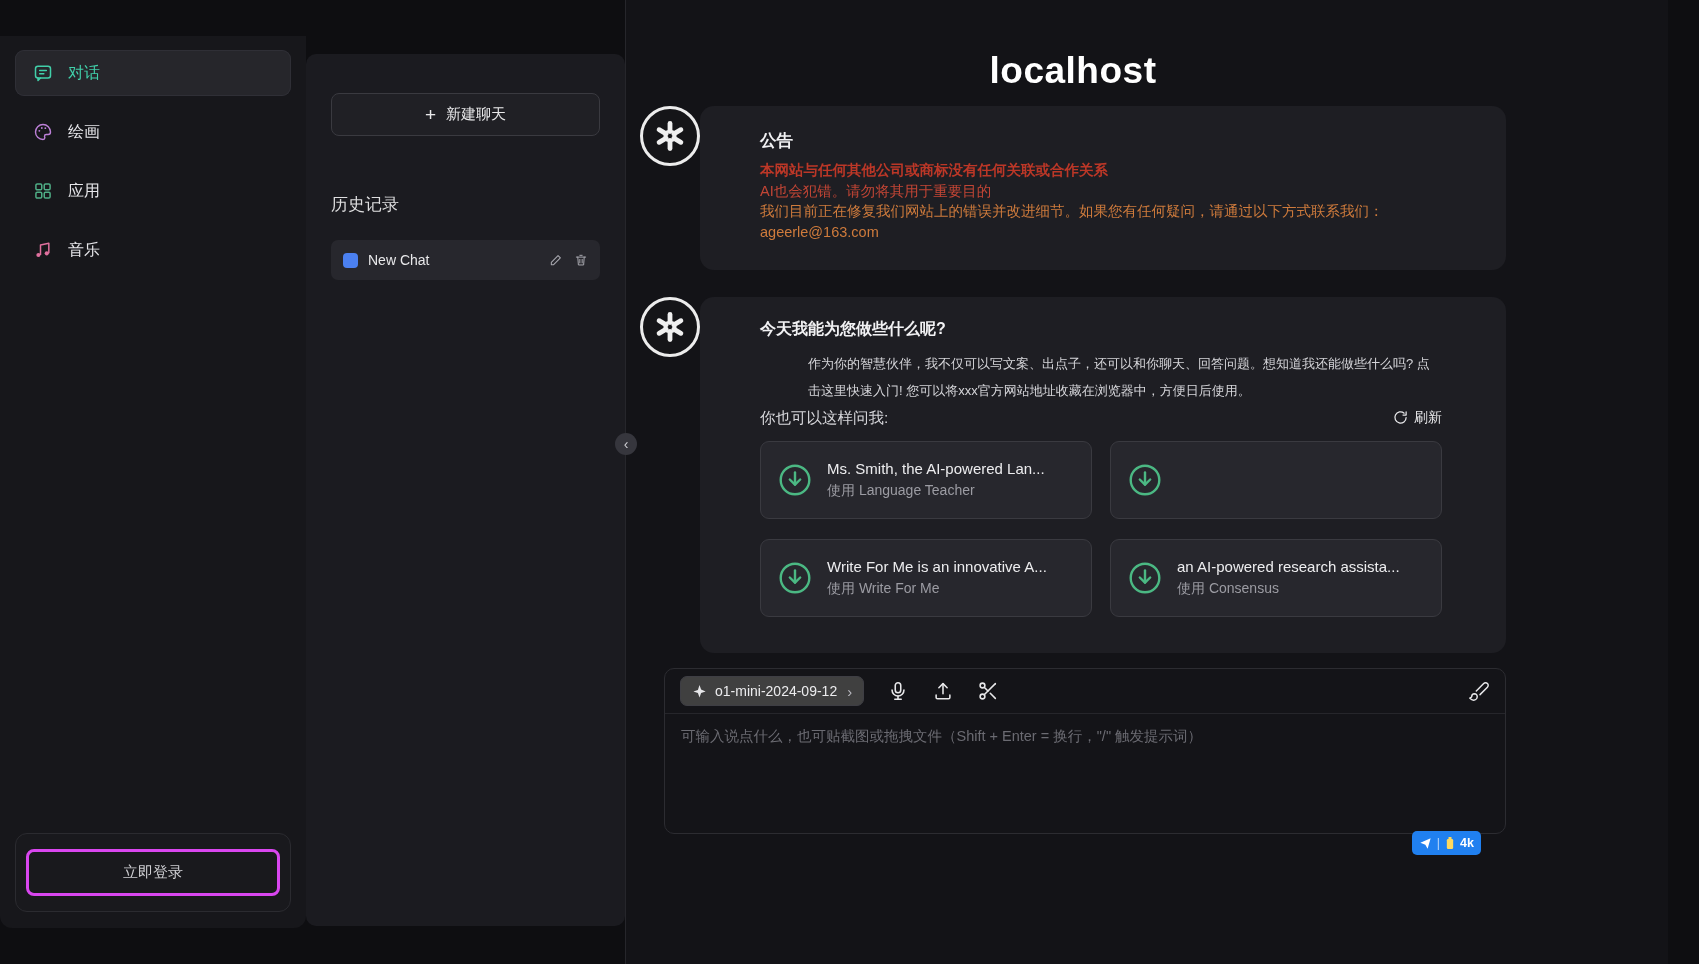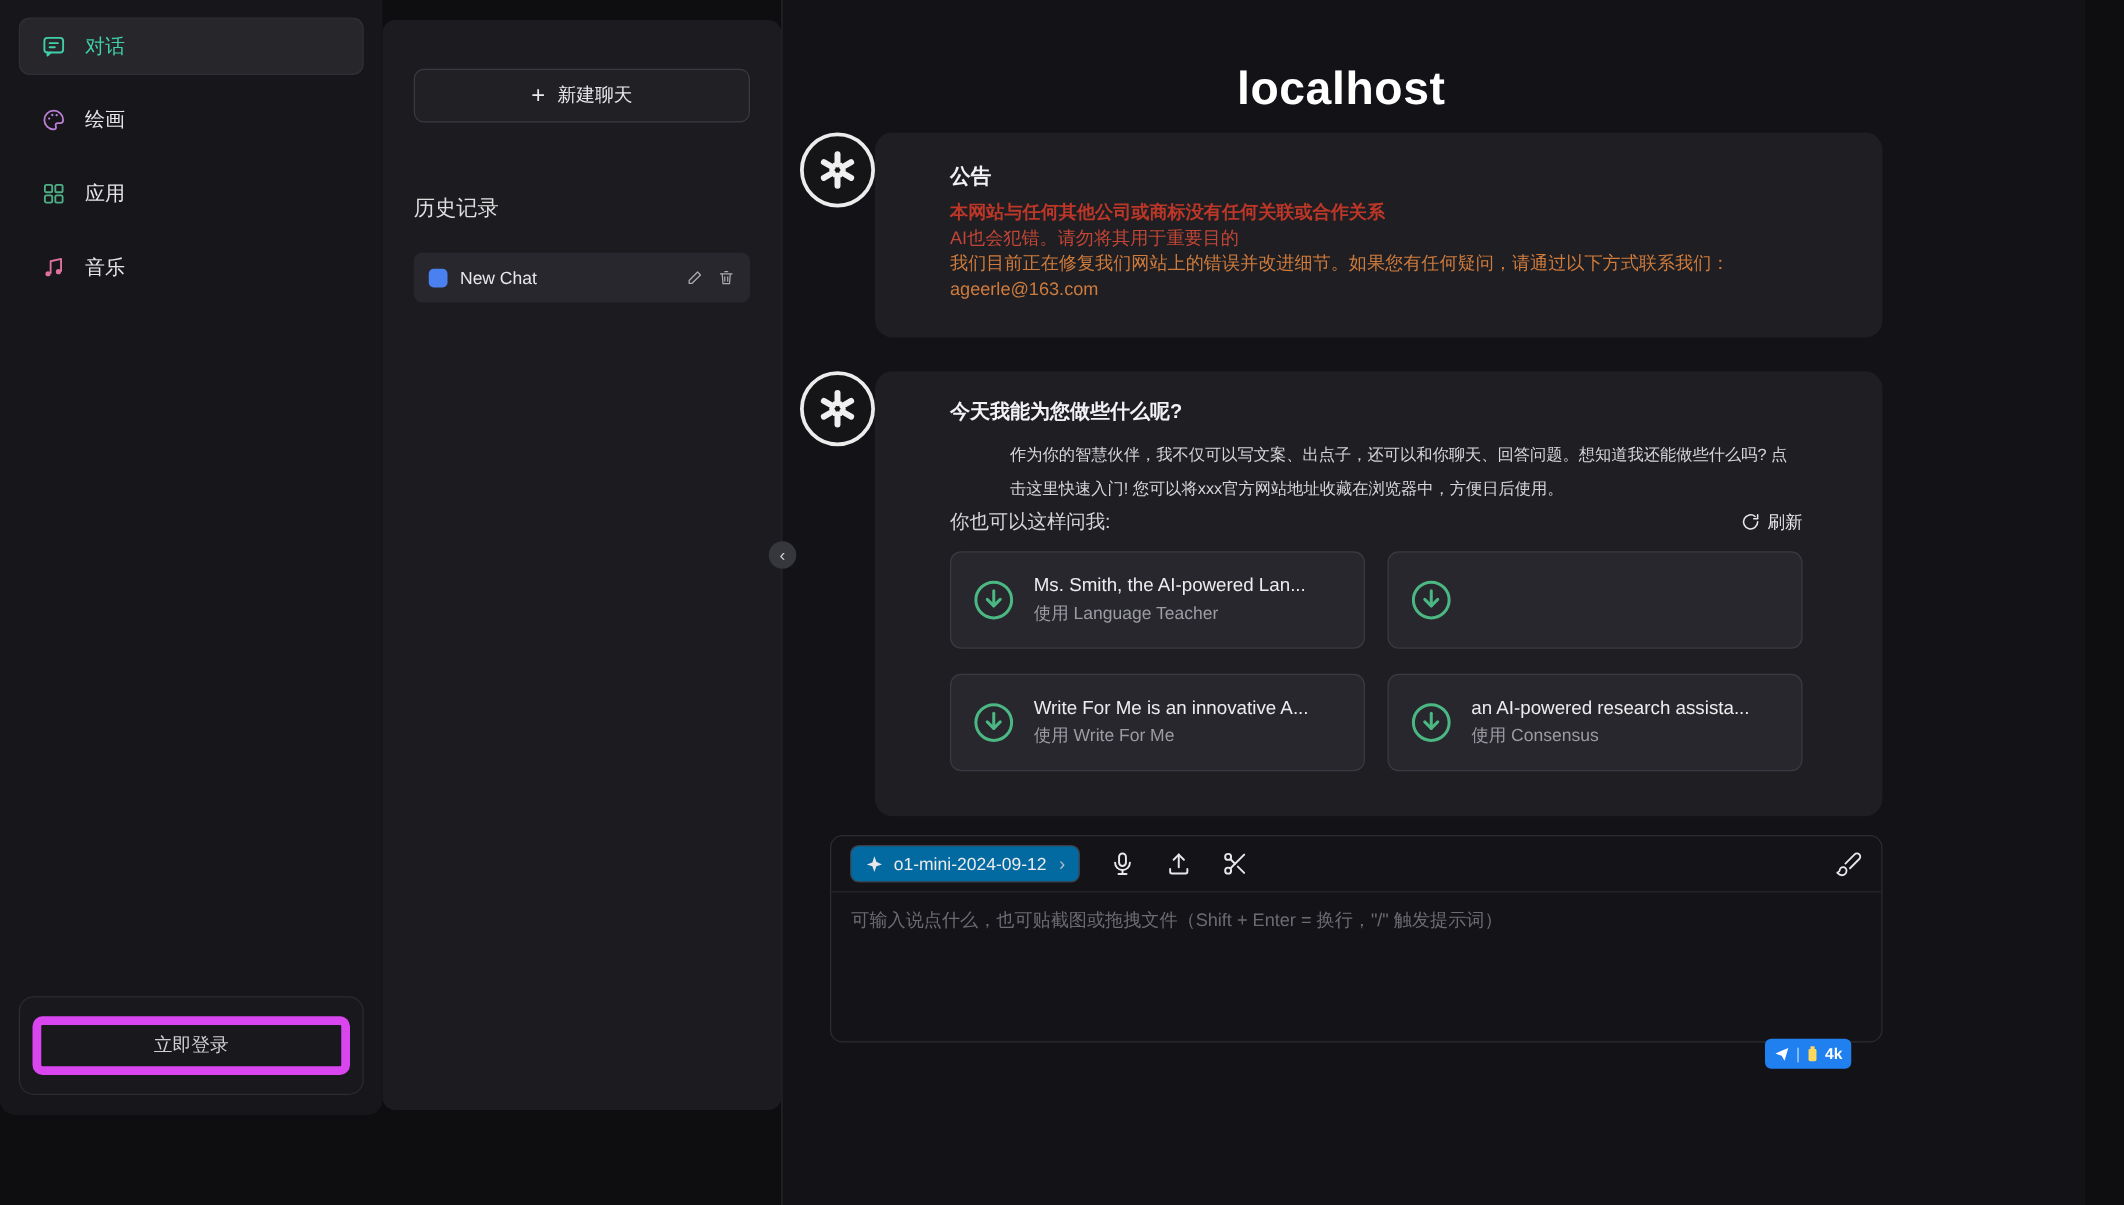--- a/index.html
+++ b/index.html
@@ -1,34 +1,34 @@
 <!DOCTYPE html>
 <html><head>
 <meta charset="utf-8">
 <style>
   * { margin:0; padding:0; box-sizing:border-box; }
   html,body { width:1699px; height:964px; background:#0e0e11; overflow:hidden;
               font-family:"Liberation Sans","DejaVu Sans",sans-serif; }
-  .app { display:flex; width:1668px; height:964px; align-items:flex-start; }
+  .app { display:flex; width:1668px; height:964px; align-items:center; }
 
   
   .sidebar { width:306px; min-width:306px; height:892px; background:#17171b;
              border-radius:0 0 12px 12px; padding:14px 15px 16px;
              display:flex; flex-direction:column; }
   .nav-item { display:flex; align-items:center; gap:15px; height:46px; padding:0 18px;
               border-radius:9px; color:#e6e6ea; font-size:16px; margin-bottom:13px; cursor:pointer; }
   .nav-item.active { background:#26262b; color:#41cfa9; box-shadow:inset 0 0 0 1px #2f2f36; }
   .nicon { display:flex; }
   .nicon.c-chat   { color:#41cfa9; }
   .nicon.c-apps   { color:#4fae86; }
   .nicon.c-paint  { color:#bd80d8; }
   .nicon.c-music  { color:#e0709e; }
   .login-card { margin-top:auto; border:1px solid #2b2b30; background:#19191d;
                 border-radius:12px; padding:15px 10px; }
-  .login-btn { width:100%; height:47px; background:transparent; border:7px solid #d946ef;
+  .login-btn { width:100%; height:47px; background:transparent; border:3px solid #d946ef;
                border-radius:8px; color:#cfcfd3; font-size:15px; cursor:pointer;
                font-family:inherit; }
 
   
   .chatlist { width:319px; min-width:319px; height:872px; margin-top:16px;
               background:#1b1b20; border-radius:10px; padding:39px 25px 0; position:relative; }
   .new-chat { width:100%; height:43px; background:#202025; border:1px solid #3a3a40;
               border-radius:8px; color:#e8e8ea; font-size:15px; display:flex; align-items:center;
               justify-content:center; gap:10px; cursor:pointer; font-family:inherit; }
   .plus { font-size:19px; line-height:1; color:#e8e8ea; }
@@ -78,21 +78,21 @@
   .card-title { color:#ededef; font-size:15px; white-space:nowrap; }
   .card-sub { color:#9c9ca3; font-size:14px; white-space:nowrap; }
 
   
   .composer { margin:15px 0 0 24px; width:842px; height:166px; background:#141418;
               border:1px solid #2c2c31; border-radius:10px; position:relative;
               display:flex; flex-direction:column; }
   .composer-top { height:45px; display:flex; align-items:center; gap:23px; padding:0 15px;
                   border-bottom:1px solid #26262b; }
   .model-pill { display:flex; align-items:center; gap:8px; height:30px; padding:0 11px;
-                background:#0369a1; border:1px solid #3e3e44; border-radius:7px;
+                background:#404040; border:1px solid #3e3e44; border-radius:7px;
                 color:#ececee; font-size:14px; cursor:pointer; white-space:nowrap; }
   .pill-chevron { color:#b9b9c0; font-size:15px; margin-left:2px; }
   .icon-btn { display:flex; color:#e8e8ea; cursor:pointer; }
   .spacer { flex:1; }
   .composer-body { flex:1; position:relative; }
   textarea.input { width:100%; height:100%; background:transparent; border:none; outline:none;
                    resize:none; color:#dddde0; font-size:14.5px; padding:13px 16px;
                    font-family:inherit; }
   textarea.input::placeholder { color:#6b6b72; }
   .send-badge { position:absolute; right:24px; bottom:-22px; height:24px; background:#2080f0;

